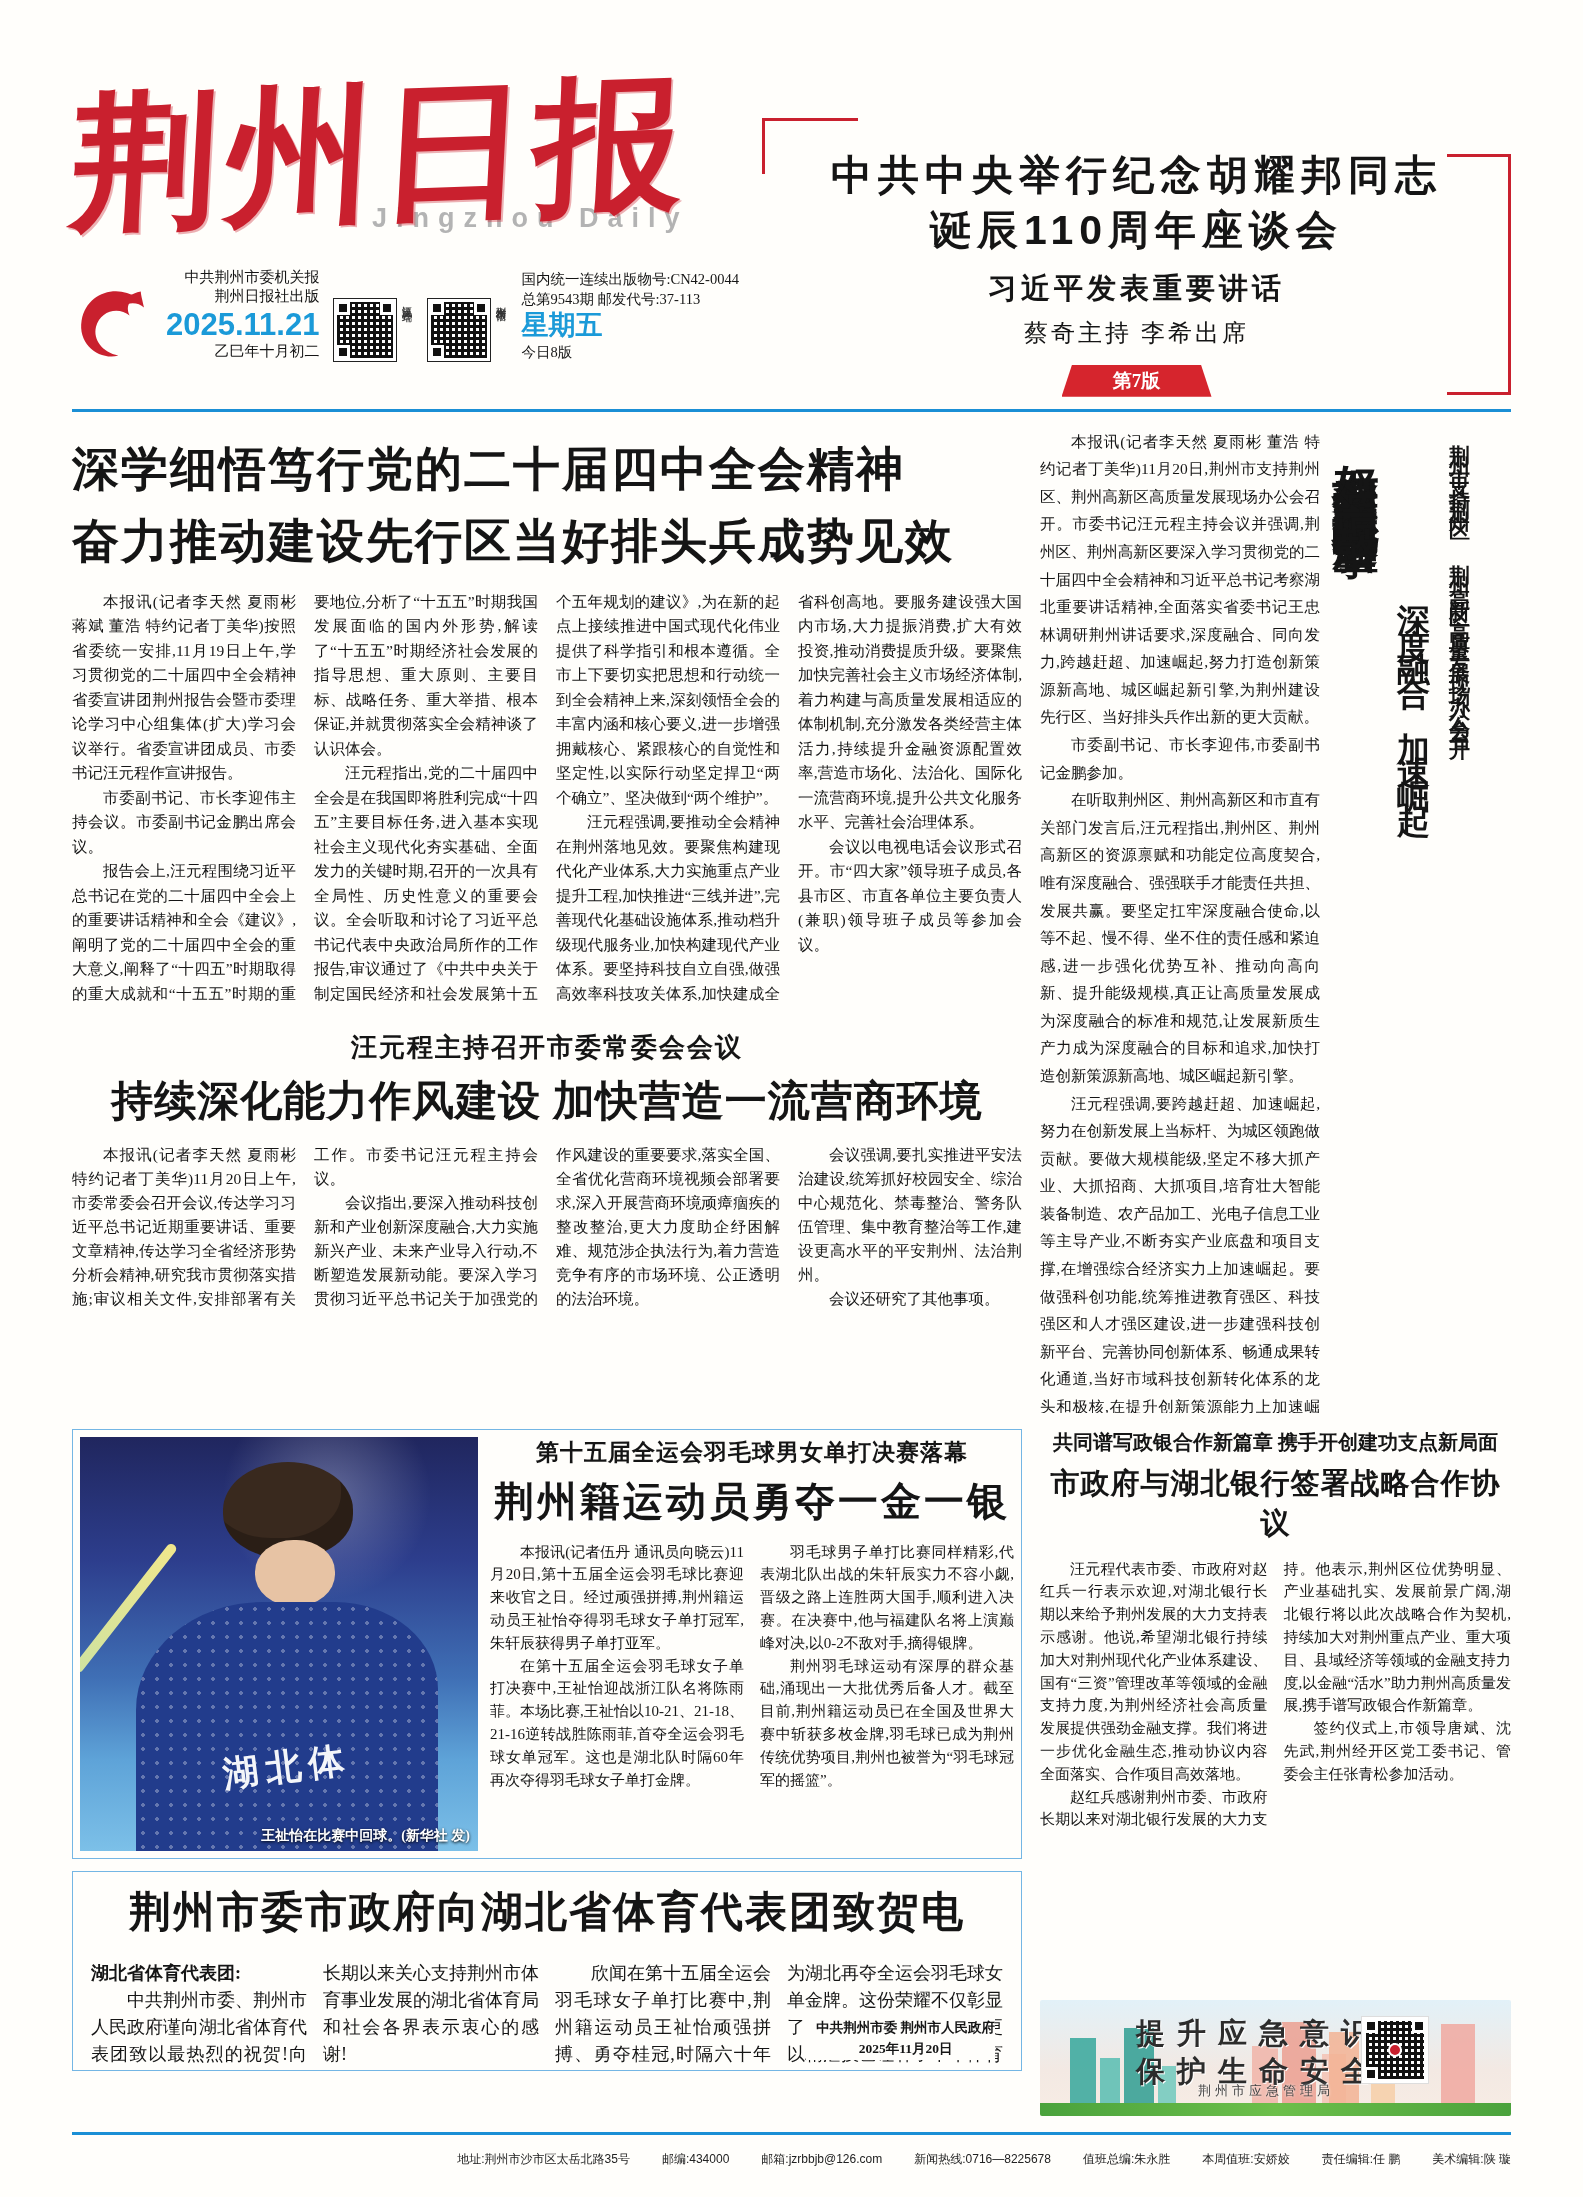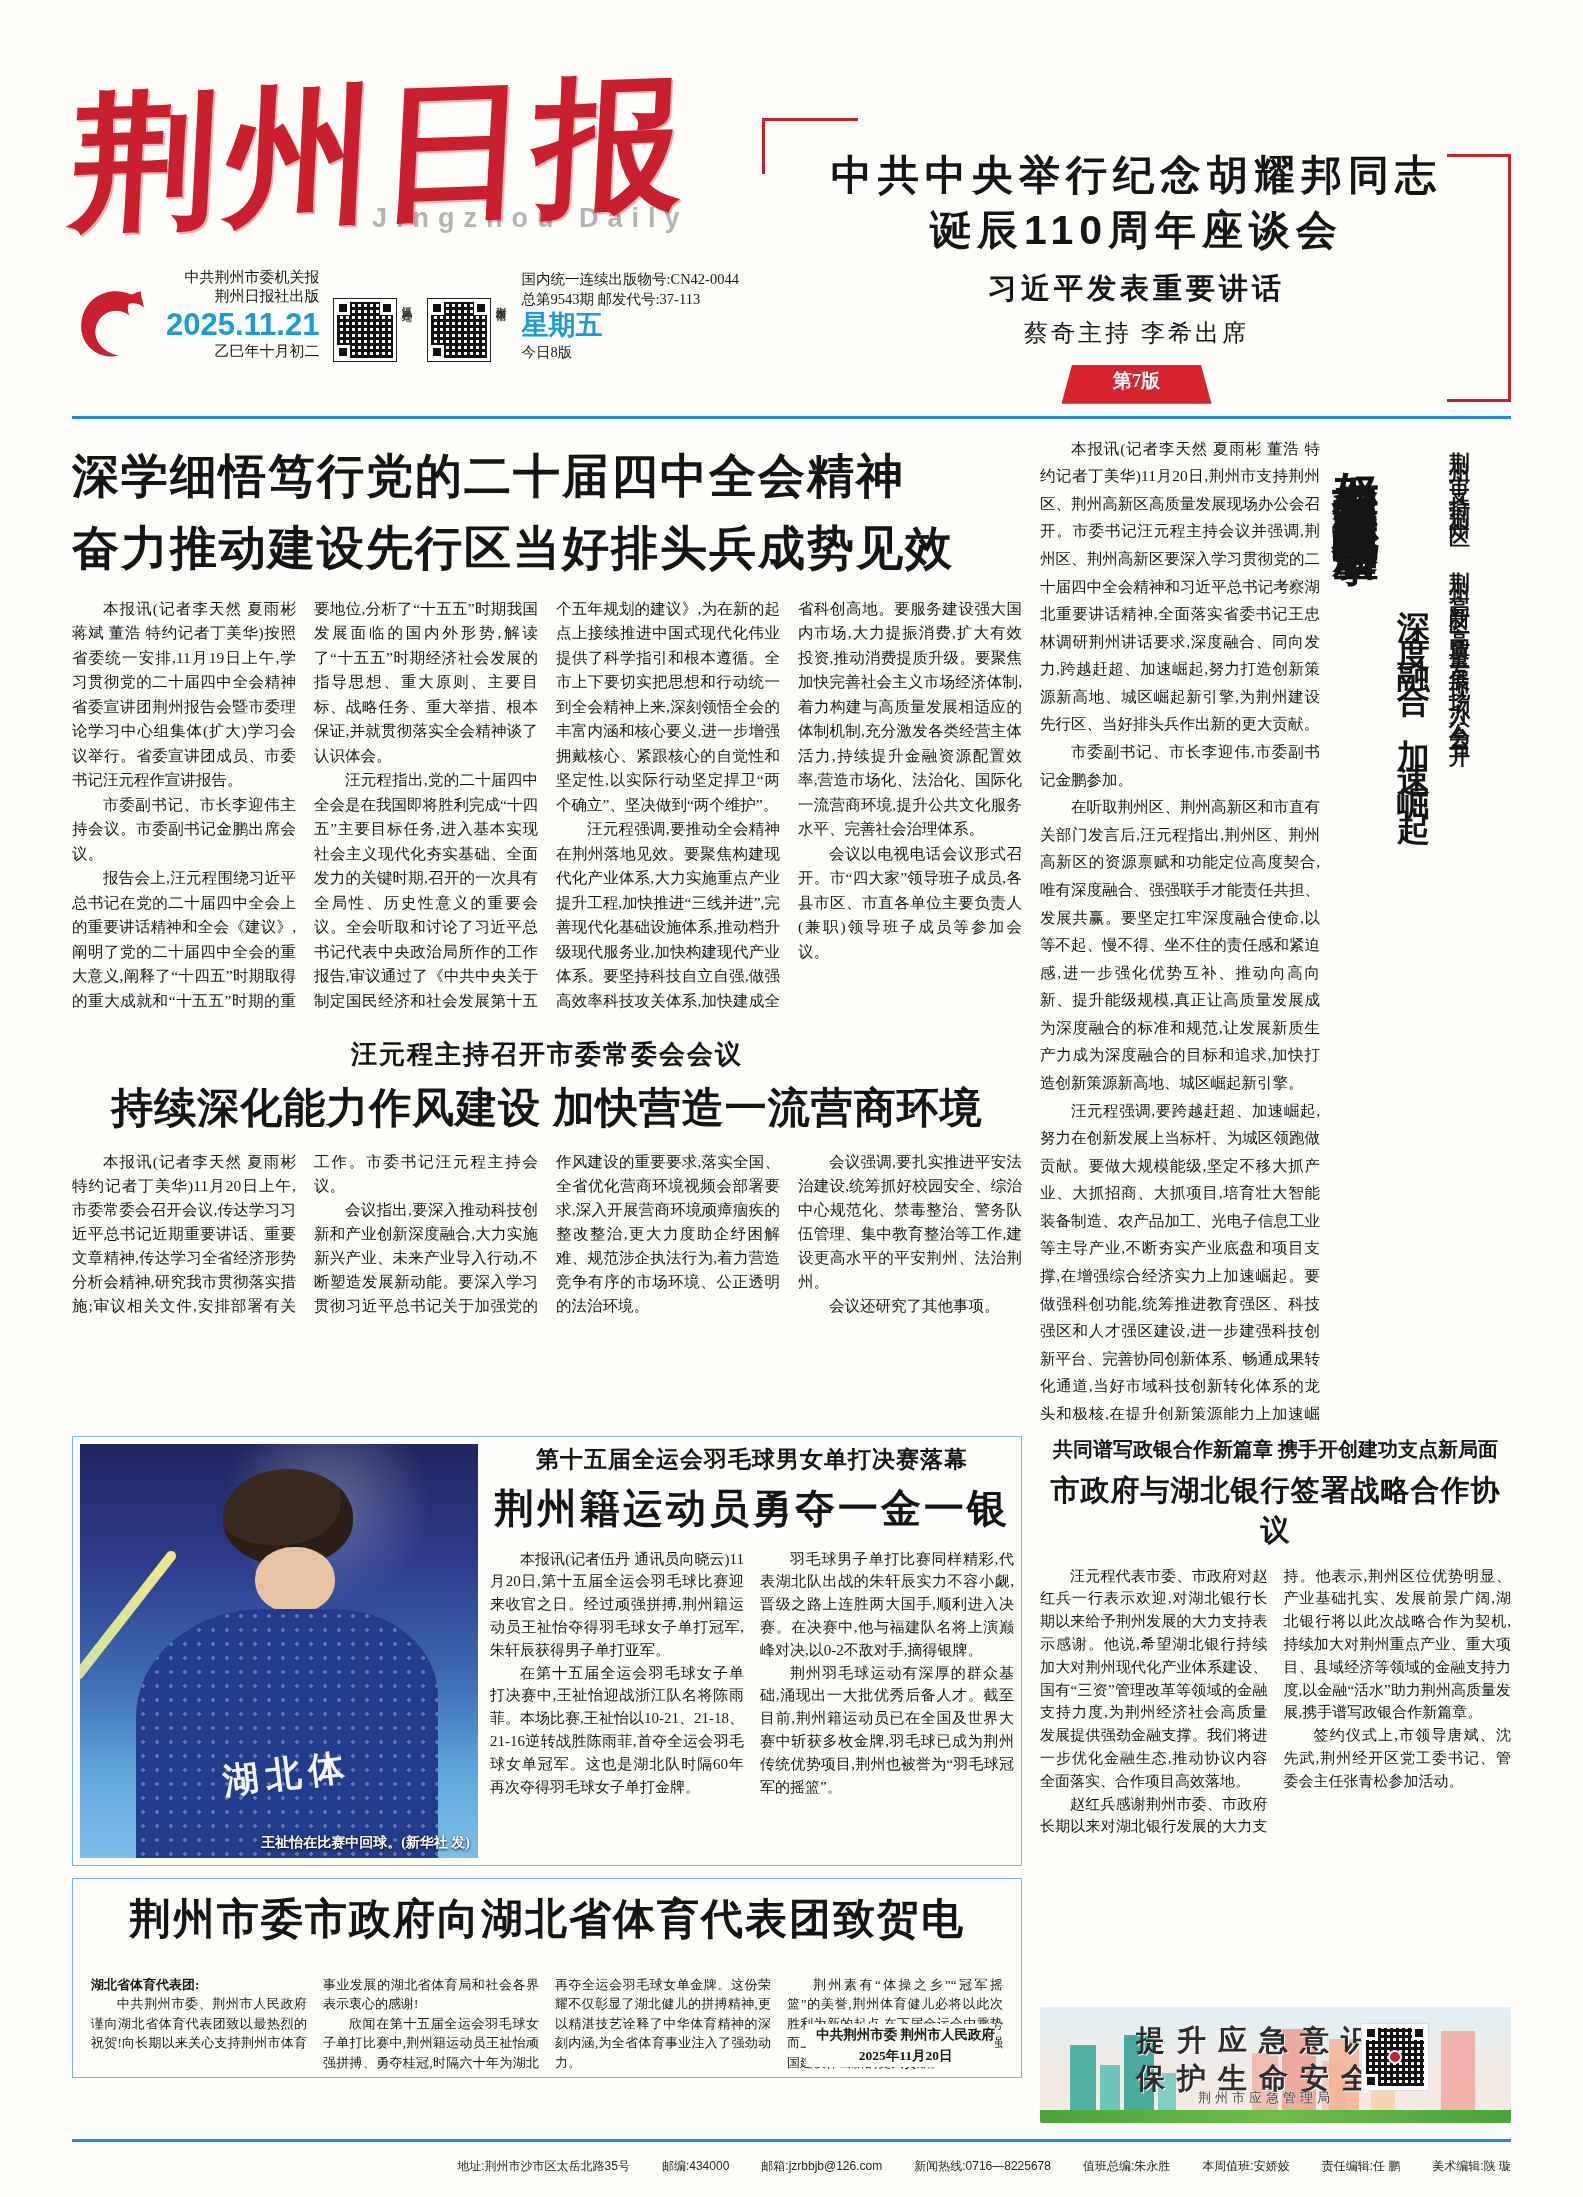--- a/index.html
+++ b/index.html
@@ -44,21 +44,21 @@
   .tn { flex:1; position:relative; text-align:center; margin-top:40px; padding:30px 34px 0; }
   .tn-bl { position:absolute; left:0; top:0; width:96px; height:56px;
            border-top:3px solid #c9202e; border-left:3px solid #c9202e; }
   .tn-br { position:absolute; right:0; top:36px; bottom:2px; width:64px;
            border-top:3px solid #c9202e; border-right:3px solid #c9202e; border-bottom:3px solid #c9202e; }
   .tn-h { font-size:41px; font-weight:900; letter-spacing:6px; line-height:1.35;
           font-family:"Liberation Sans","DejaVu Sans",sans-serif; }
   .tn-s1 { font-size:29px; font-weight:bold; letter-spacing:4px; margin-top:10px;
            font-family:"Liberation Sans","DejaVu Sans",sans-serif; }
   .tn-s2 { font-size:24px; letter-spacing:3px; margin-top:8px; }
-  .badge { width:150px; height:39px; line-height:32px; margin:16px auto 0; color:#fff;
+  .badge { width:150px; height:32px; line-height:32px; margin:16px auto 0; color:#fff;
            font-size:19px; font-weight:bold; background:#d6252d;
            clip-path:polygon(7% 0,93% 0,100% 100%,0 100%); }
 
   .bluerule { height:3px; background:#1b8fd5; margin-top:12px; }
 
   
   .upper { display:flex; gap:18px; margin-top:16px; height:985px; }
   .left-col { width:950px; }
   .lead-kicker { font-size:27px; font-weight:500; line-height:1.45;
                  font-family:"Liberation Sans","DejaVu Sans",sans-serif; }
@@ -114,22 +114,22 @@
             text-shadow:0 1px 3px #000; font-weight:bold; }
   .sp-right { flex:1; display:flex; flex-direction:column; min-width:0; }
   .sp-kick { text-align:center; font-size:23px; font-weight:600; letter-spacing:1px; }
   .sp-hl { text-align:center; font-size:40px; font-weight:900; letter-spacing:3px; margin-top:6px;
            text-shadow:2px 2px 0 #fff, -2px 2px 0 #fff; }
   .sp-body { margin-top:12px; flex:1; column-count:2; column-gap:16px;
              font-size:15px; line-height:1.52; }
 
   .congrats { border:1px solid #74b6e4; margin-top:12px; padding:12px 18px; position:relative; height:200px; }
   .cg-hl { text-align:center; font-size:42px; font-weight:900; letter-spacing:2px; }
-  .cg-body { margin-top:28px; height:118px; column-count:4; column-gap:16px;
-             font-size:13px; line-height:1.5; }
+  .cg-body { margin-top:20px; height:118px; column-count:4; column-gap:16px;
+             font-size:18px; line-height:1.5; }
   .cg-salut { text-indent:0 !important; font-weight:bold; }
   .cg-sign { position:absolute; right:26px; bottom:10px; text-align:center; background:#fffefb;
              font-size:13.5px; font-weight:bold; line-height:1.6; padding-left:10px; }
 
   .lower-right { flex:1; min-width:0; }
   .bank-kick { text-align:center; font-size:20px; font-weight:600; }
   .bank-hl { text-align:center; font-size:29px; font-weight:900; letter-spacing:1px; margin-top:8px; }
   .bank-body { margin-top:14px; height:428px; column-count:2; column-gap:16px;
                font-size:15px; line-height:1.52; }
 

